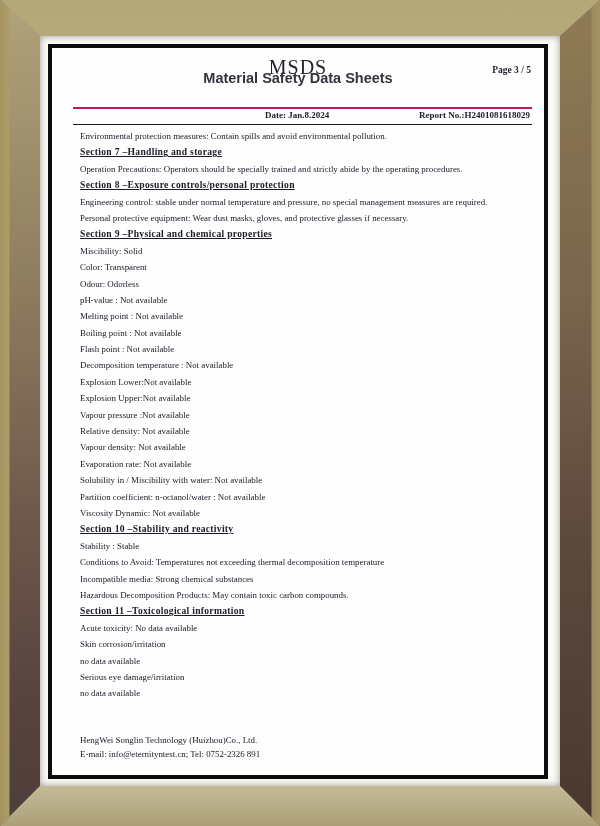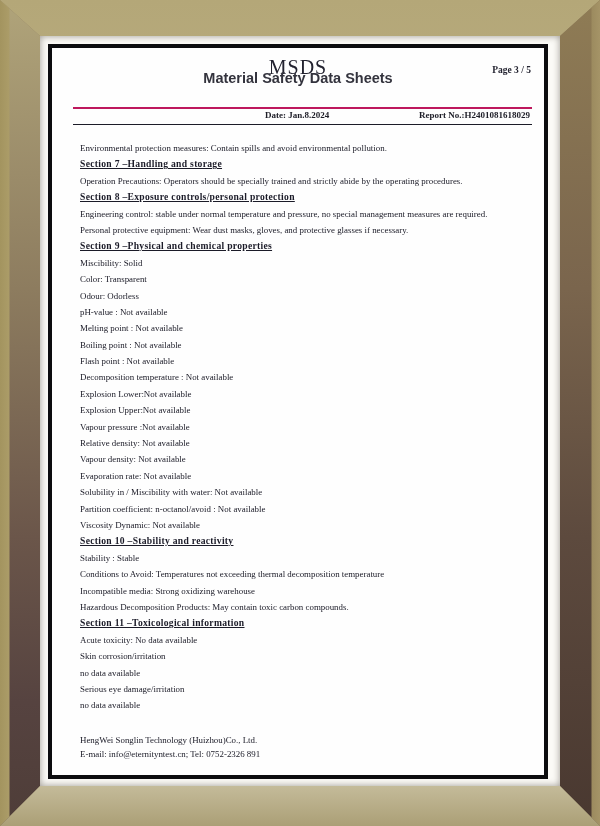--- a/index.html
+++ b/index.html
@@ -63,21 +63,21 @@
     font-family:"Liberation Sans","DejaVu Sans",sans-serif;
     font-size:14.5px;font-weight:600;color:#33333d;
   }
   .date-band{
     position:absolute;left:21px;right:12px;top:59px;height:15px;
     border-top:2px solid #be185d;border-bottom:1.5px solid #1c1c28;
   }
   .date-label{position:absolute;left:192px;top:1px;font-size:9px;font-weight:bold;}
   .report-no{position:absolute;right:2px;top:1px;font-size:9px;font-weight:bold;}
   
-  .body-lines{position:absolute;left:28px;right:10px;top:92px;font-family:Liberation Serif, serif;}
+  .body-lines{position:absolute;left:28px;right:10px;top:80px;font-family:Liberation Serif, serif;}
   .line{
     height:16.4px;line-height:16.4px;font-size:8.9px;
     white-space:nowrap;overflow:hidden;color:#20202c;
   }
   .line.section{
     font-size:9.6px;font-weight:bold;letter-spacing:.3px;
     text-decoration:underline;color:#1b1b28;
   }
   
   .footer{position:absolute;left:28px;right:10px;top:686px;}
@@ -123,26 +123,26 @@
         <div class="line">Boiling point : Not available</div>
         <div class="line">Flash point : Not available</div>
         <div class="line">Decomposition temperature : Not available</div>
         <div class="line">Explosion Lower:Not available</div>
         <div class="line">Explosion Upper:Not available</div>
         <div class="line">Vapour pressure :Not available</div>
         <div class="line">Relative density: Not available</div>
         <div class="line">Vapour density:  Not available</div>
         <div class="line">Evaporation rate: Not available</div>
         <div class="line">Solubility in / Miscibility with water: Not available</div>
-        <div class="line">Partition coefficient: n-octanol/avoid : Not available</div>
+        <div class="line">Partition coefficient: n-octanol/water : Not available</div>
         <div class="line">Viscosity Dynamic: Not available</div>
         <div class="line section">Section 10 –Stability and reactivity</div>
         <div class="line">Stability : Stable</div>
         <div class="line">Conditions to Avoid: Temperatures not exceeding thermal decomposition temperature</div>
-        <div class="line">Incompatible media: Strong oxidizing warehouse</div>
+        <div class="line">Incompatible media: Strong chemical substances</div>
         <div class="line">Hazardous Decomposition Products: May contain toxic carbon compounds.</div>
         <div class="line section">Section 11 –Toxicological information</div>
         <div class="line">Acute toxicity: No data available</div>
         <div class="line">Skin corrosion/irritation</div>
         <div class="line">no data available</div>
         <div class="line">Serious eye damage/irritation</div>
         <div class="line">no data available</div>
       </div>
 
     <div class="footer">

